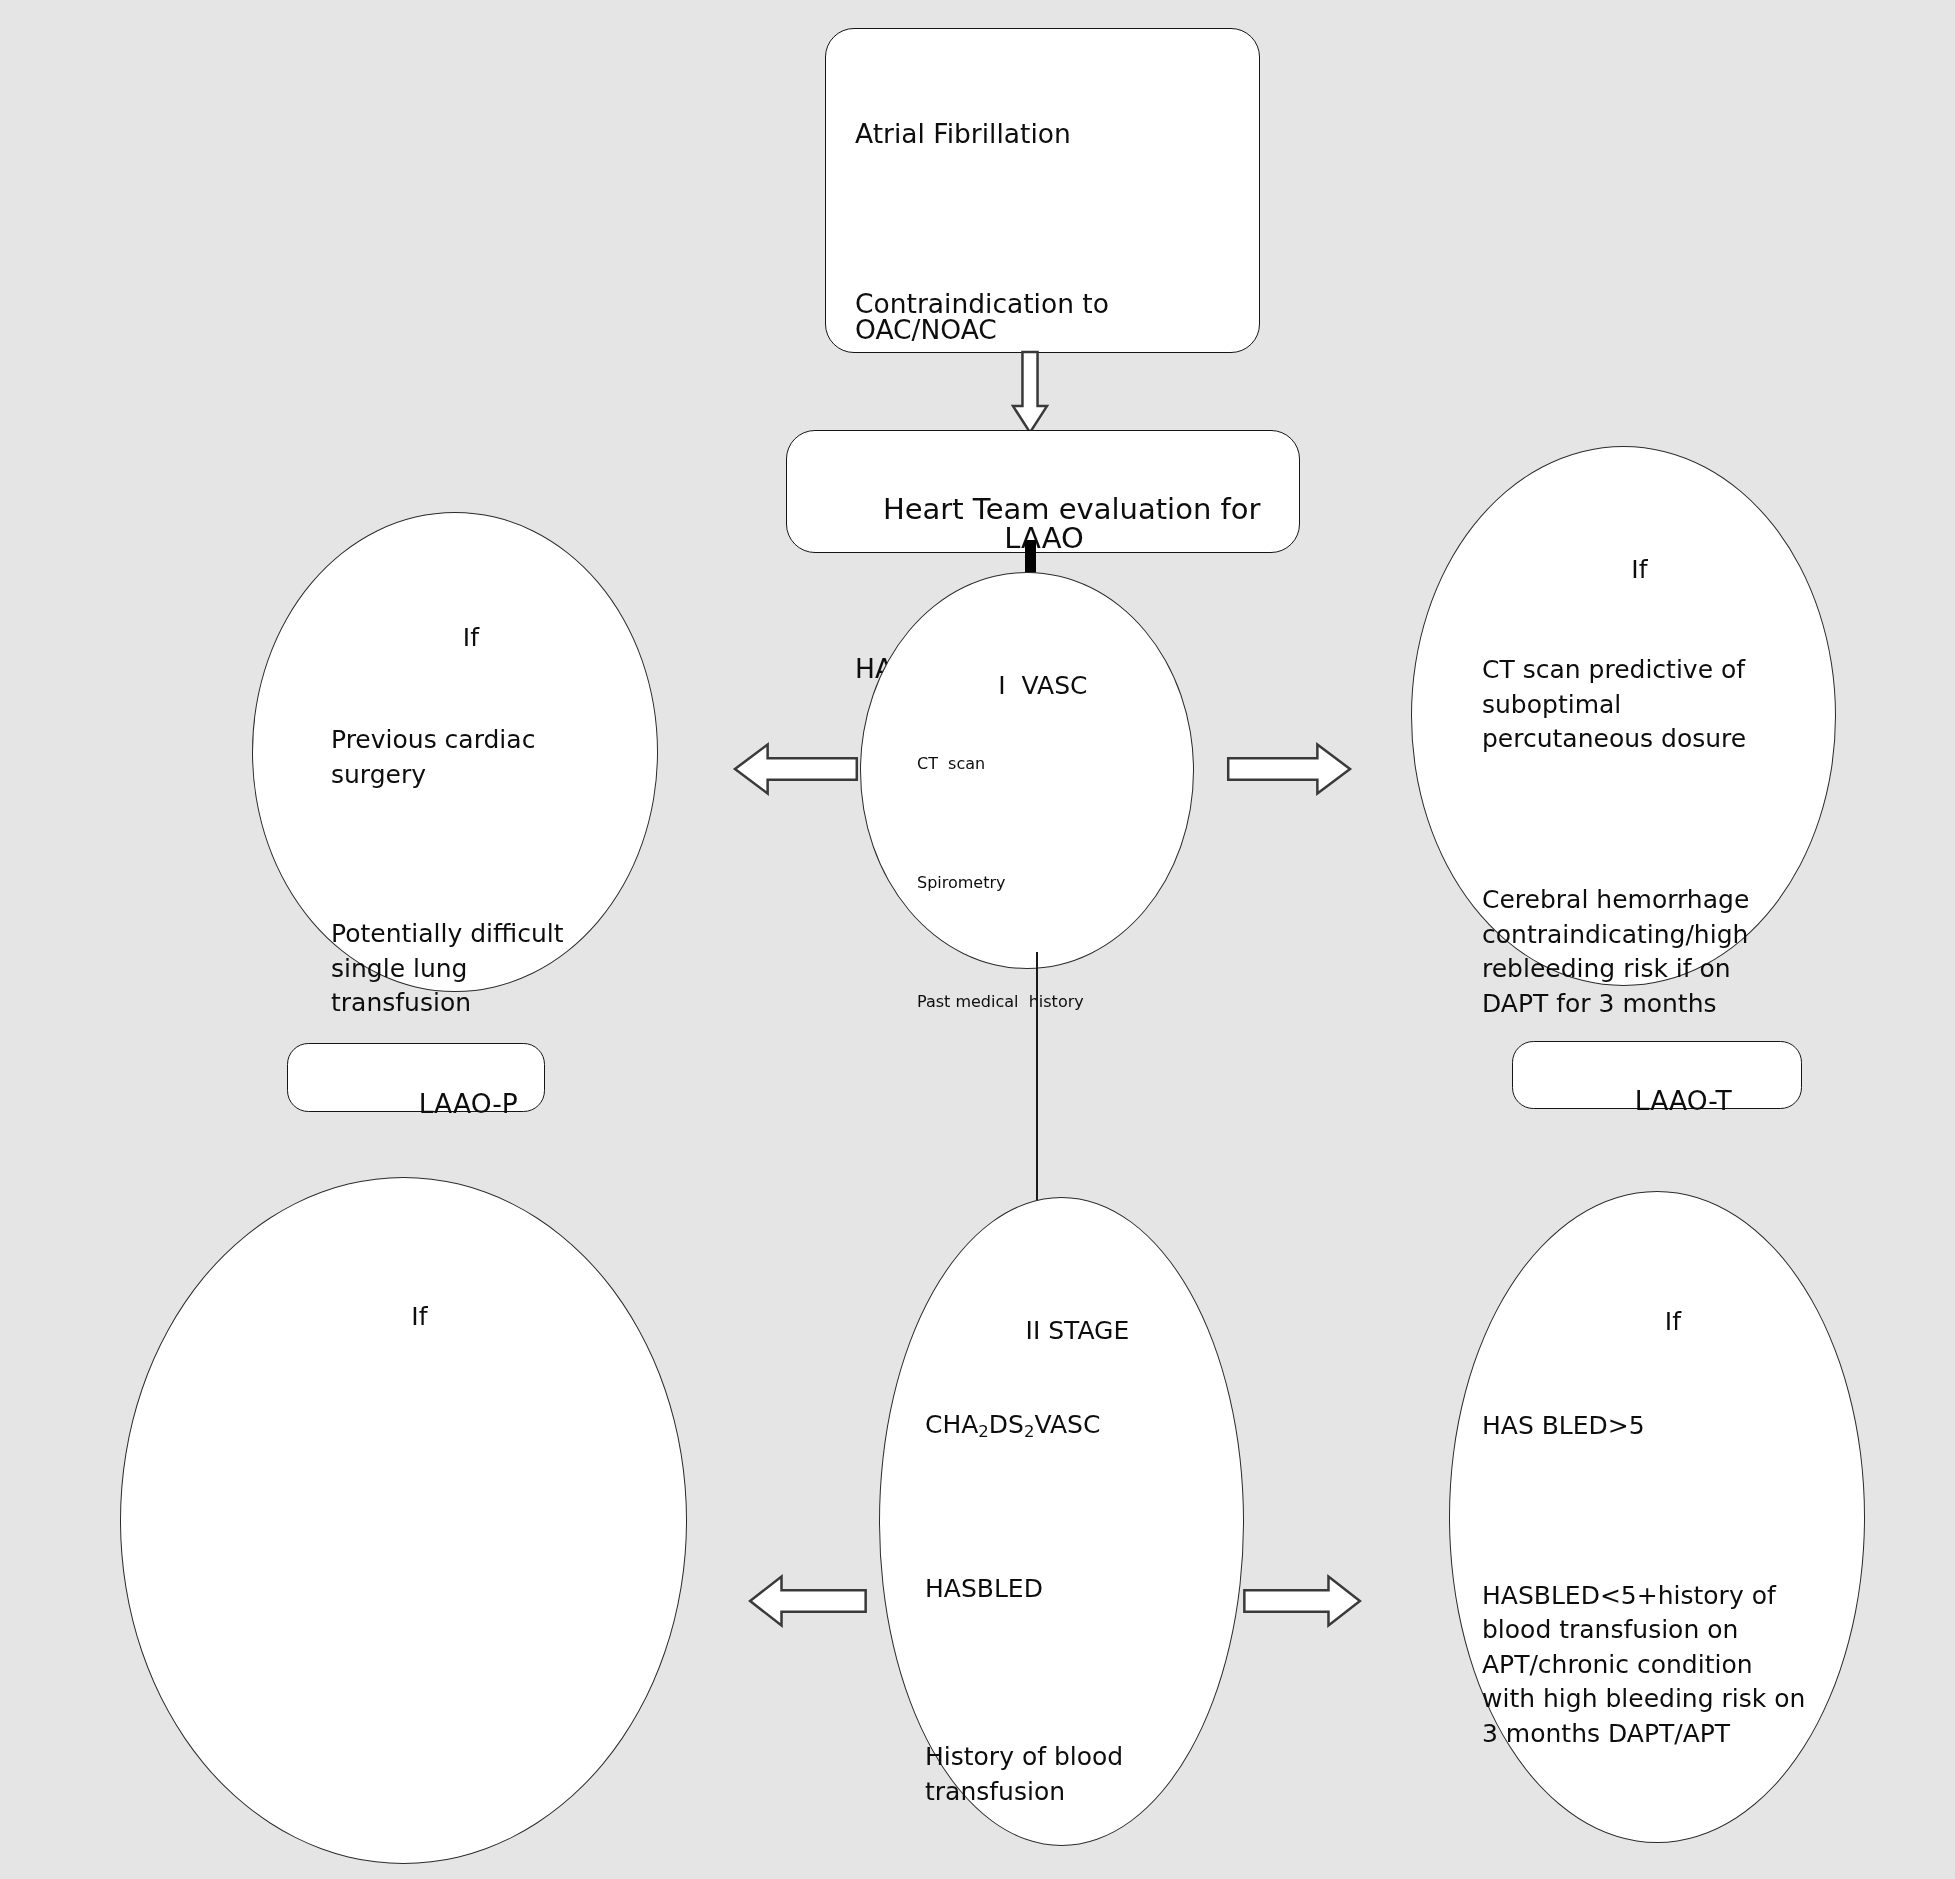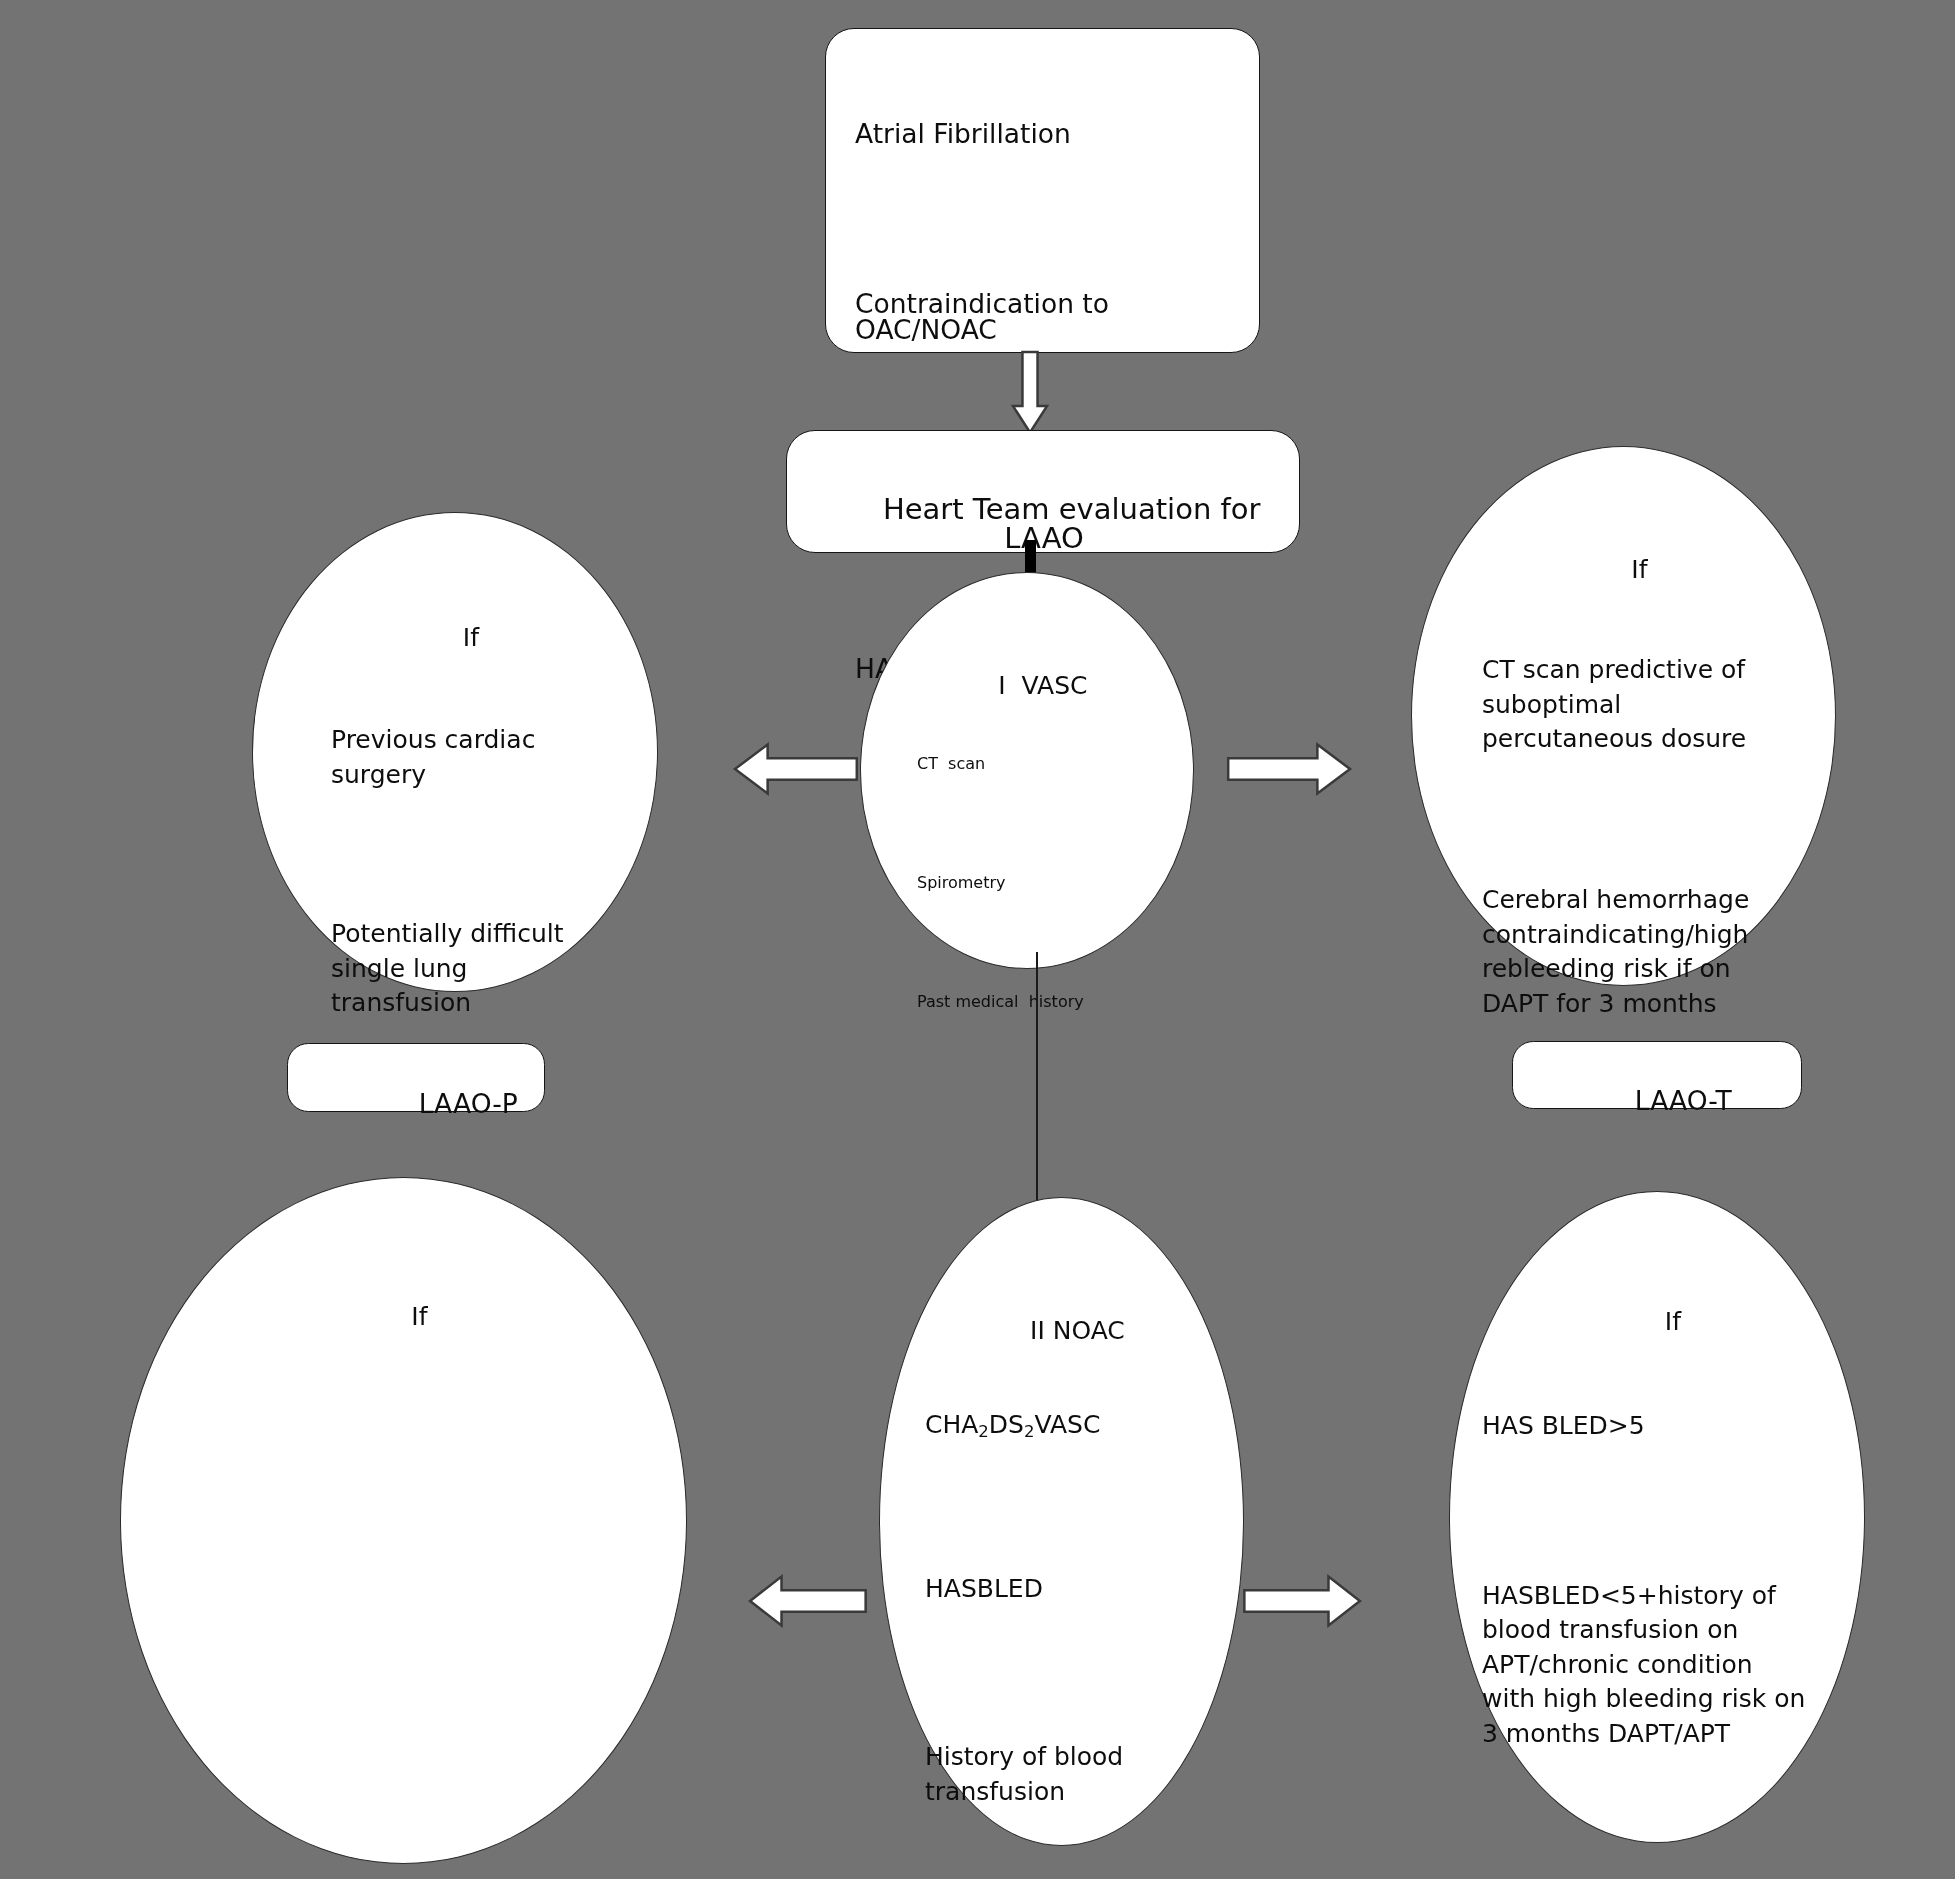--- a/index.html
+++ b/index.html
@@ -8,21 +8,21 @@
     background: #ffffff;
   }
   body {
     font-family: "DejaVu Sans", "Liberation Sans", sans-serif;
     color: #0d0d0d;
   }
   #canvas {
     position: relative;
     width: 1955px;
     height: 1880px;
-    background: #737373;
+    background: #e5e5e5;
     overflow: hidden;
   }
   .node {
     position: absolute;
     box-sizing: border-box;
     background: #ffffff;
   }
   
   .rrect {
     border: 1.9px solid #151515;
@@ -166,21 +166,21 @@
 
   <div class="node rrect small" style="left:1512px; top:1041px; width:290px; height:68px;">
     <div class="txt center" style="left:0; top:19.5px; width:290px; font-size:26.5px;">
       <span>LAAO-T</span>
     </div>
   </div>
 
   <div class="node ellipse" style="left:879px; top:1197px; width:365px; height:649px;">
   </div>
   <div class="txt center" style="left:879px; top:1293px; width:365px; font-size:25px;">
-    <span>II NOAC</span>
+    <span>II STAGE</span>
   </div>
   <div class="txt left" style="left:925px; top:1362px; width:315px; font-size:25px;">
     <span class="line-blk"><span>CHA</span><sub>2</sub><span>DS</span><sub>2</sub><span>VASC</span></span>
     <span style="display:block;height:39px;"></span>
     <span class="line-blk">HASBLED</span>
     <span style="display:block;height:39px;"></span>
     <span class="line-blk" style="white-space:pre-line; line-height:1.38;">History of blood
 transfusion</span>
     <span style="display:block;height:26.5px;"></span>
     

